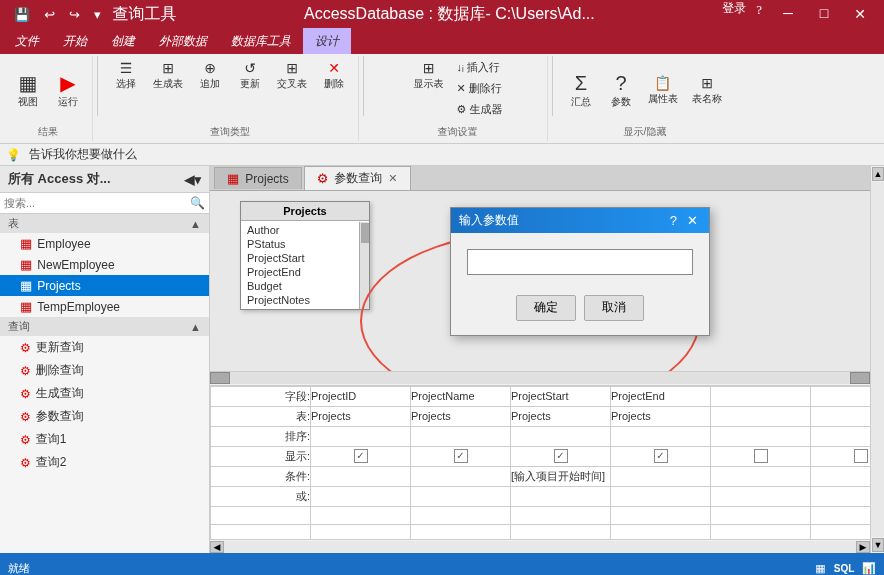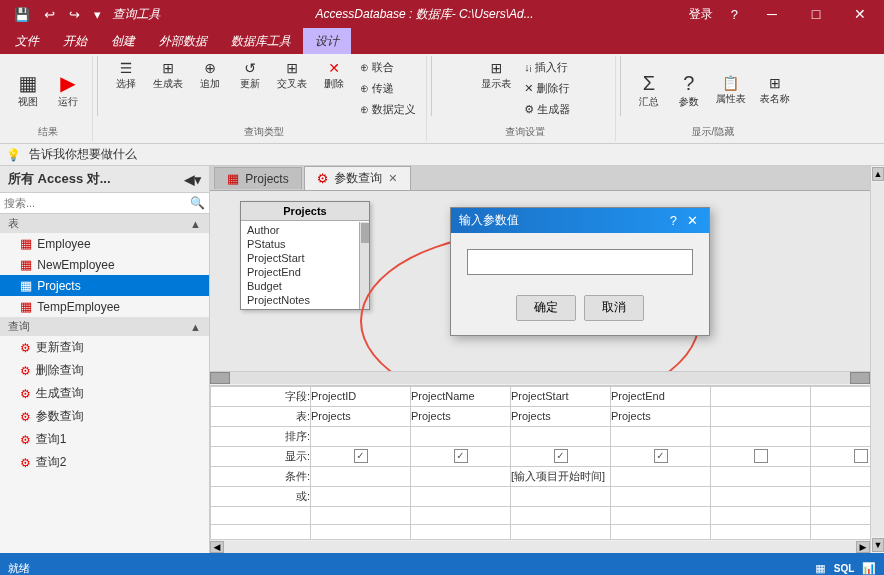--- a/index.html
+++ b/index.html
@@ -9,22 +9,22 @@
     .title-bar {
       background: #a61c2e;
       color: white;
       height: 28px;
       display: flex;
       align-items: center;
       padding: 0 8px;
       justify-content: space-between;
     }
     .title-bar-left { display: flex; align-items: center; gap: 6px; }
-    .title-bar-center { font-size: 12px; font-style: italic; }
-    .title-bar-right { display: flex; align-items: center; gap: 12px; font-size: 12px; }
+    .title-bar-center { font-size: 16px; }
+    .title-bar-right { display: flex; align-items: flex-start; gap: 4px; font-size: 12px; font-family: Liberation Serif, serif; }
     .title-btn { color: white; cursor: pointer; padding: 2px 6px; font-size: 13px; }
     .win-btn { width: 32px; height: 28px; display: flex; align-items: center; justify-content: center; cursor: pointer; color: white; font-size: 14px; }
     .qat { display: flex; align-items: center; gap: 2px; }
 
     
     .ribbon-tabs {
       background: #a61c2e;
       display: flex;
       align-items: flex-end;
       height: 26px;
@@ -462,25 +462,20 @@
         <span class="icon-sm">↺</span>
         <span>更新</span>
       </div>
       <div class="ribbon-btn">
         <span class="icon-sm">⊞</span>
         <span>交叉表</span>
       </div>
       <div class="ribbon-btn">
         <span class="icon-sm" style="color:#e00;">✕</span>
         <span>删除</span>
-      </div>
-      <div class="ribbon-col">
-        <div class="ribbon-btn-small">⊕ 联合</div>
-        <div class="ribbon-btn-small">⊕ 传递</div>
-        <div class="ribbon-btn-small">⊕ 数据定义</div>
       </div>
     </div>
     <div class="ribbon-group-label">查询类型</div>
   </div>
 
   <div class="separator"></div>
 
   <div class="ribbon-group" style="min-width:180px;">
     <div class="ribbon-items" style="align-items:flex-start;">
       <div class="ribbon-btn">

